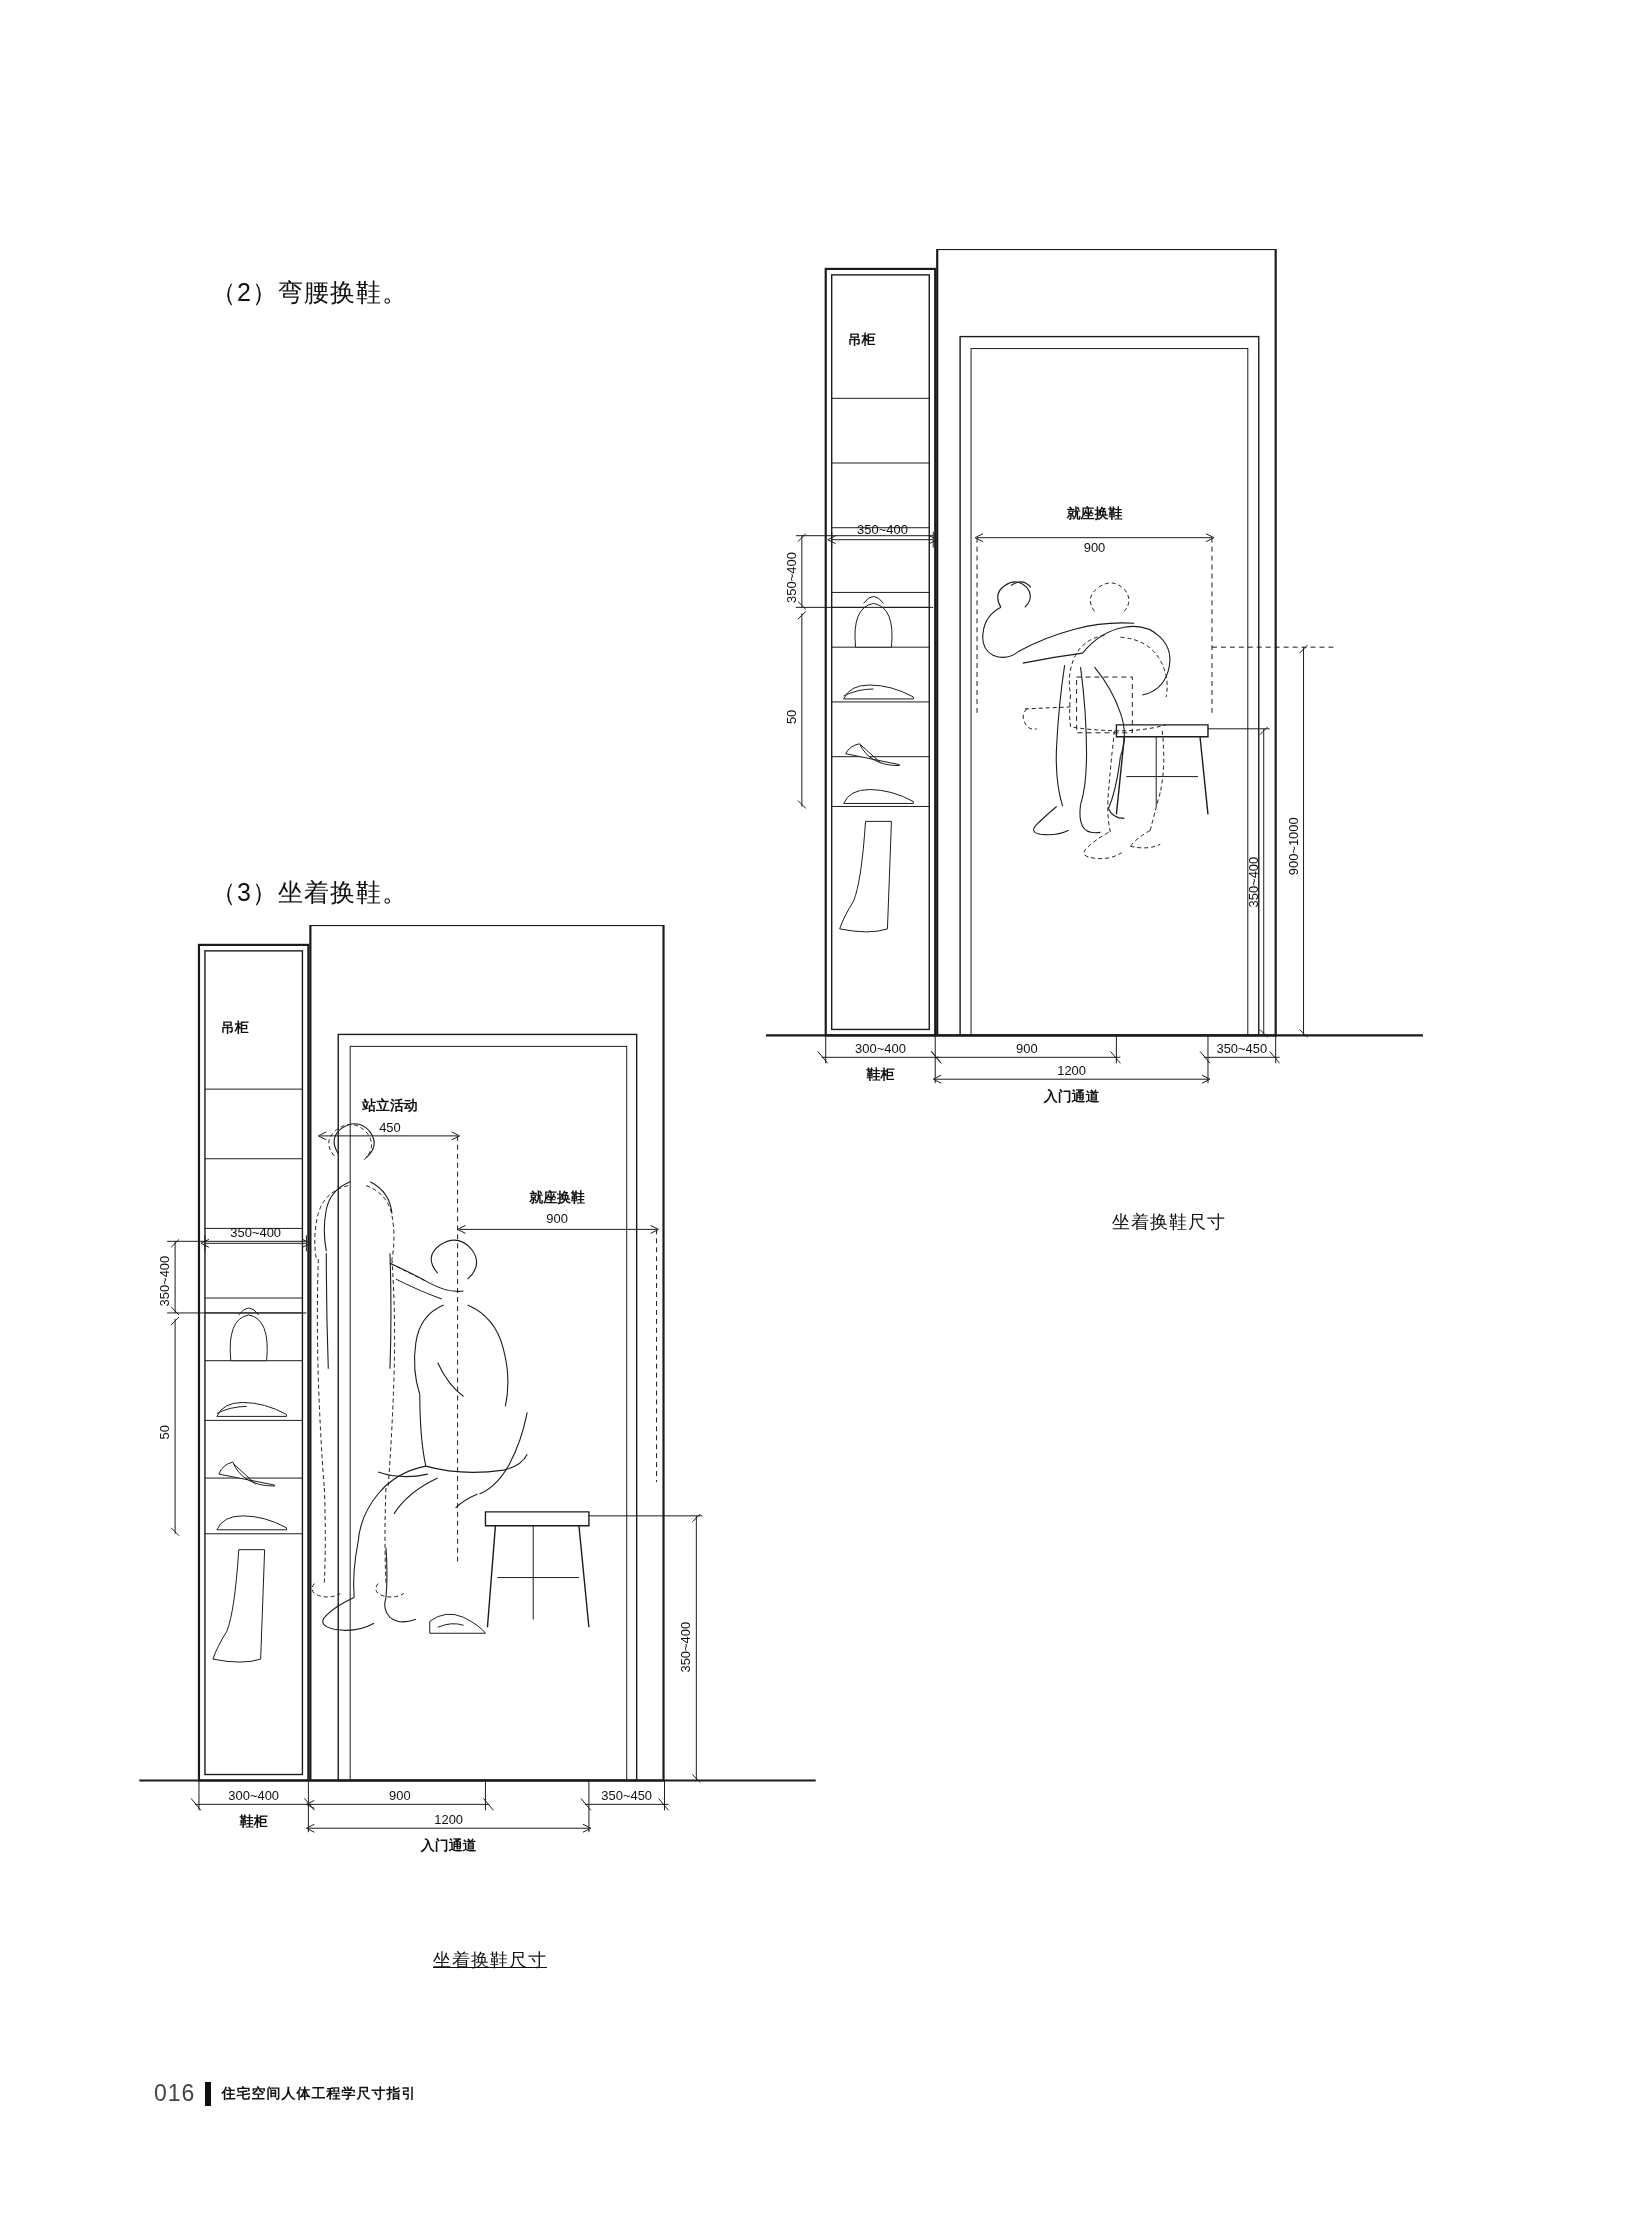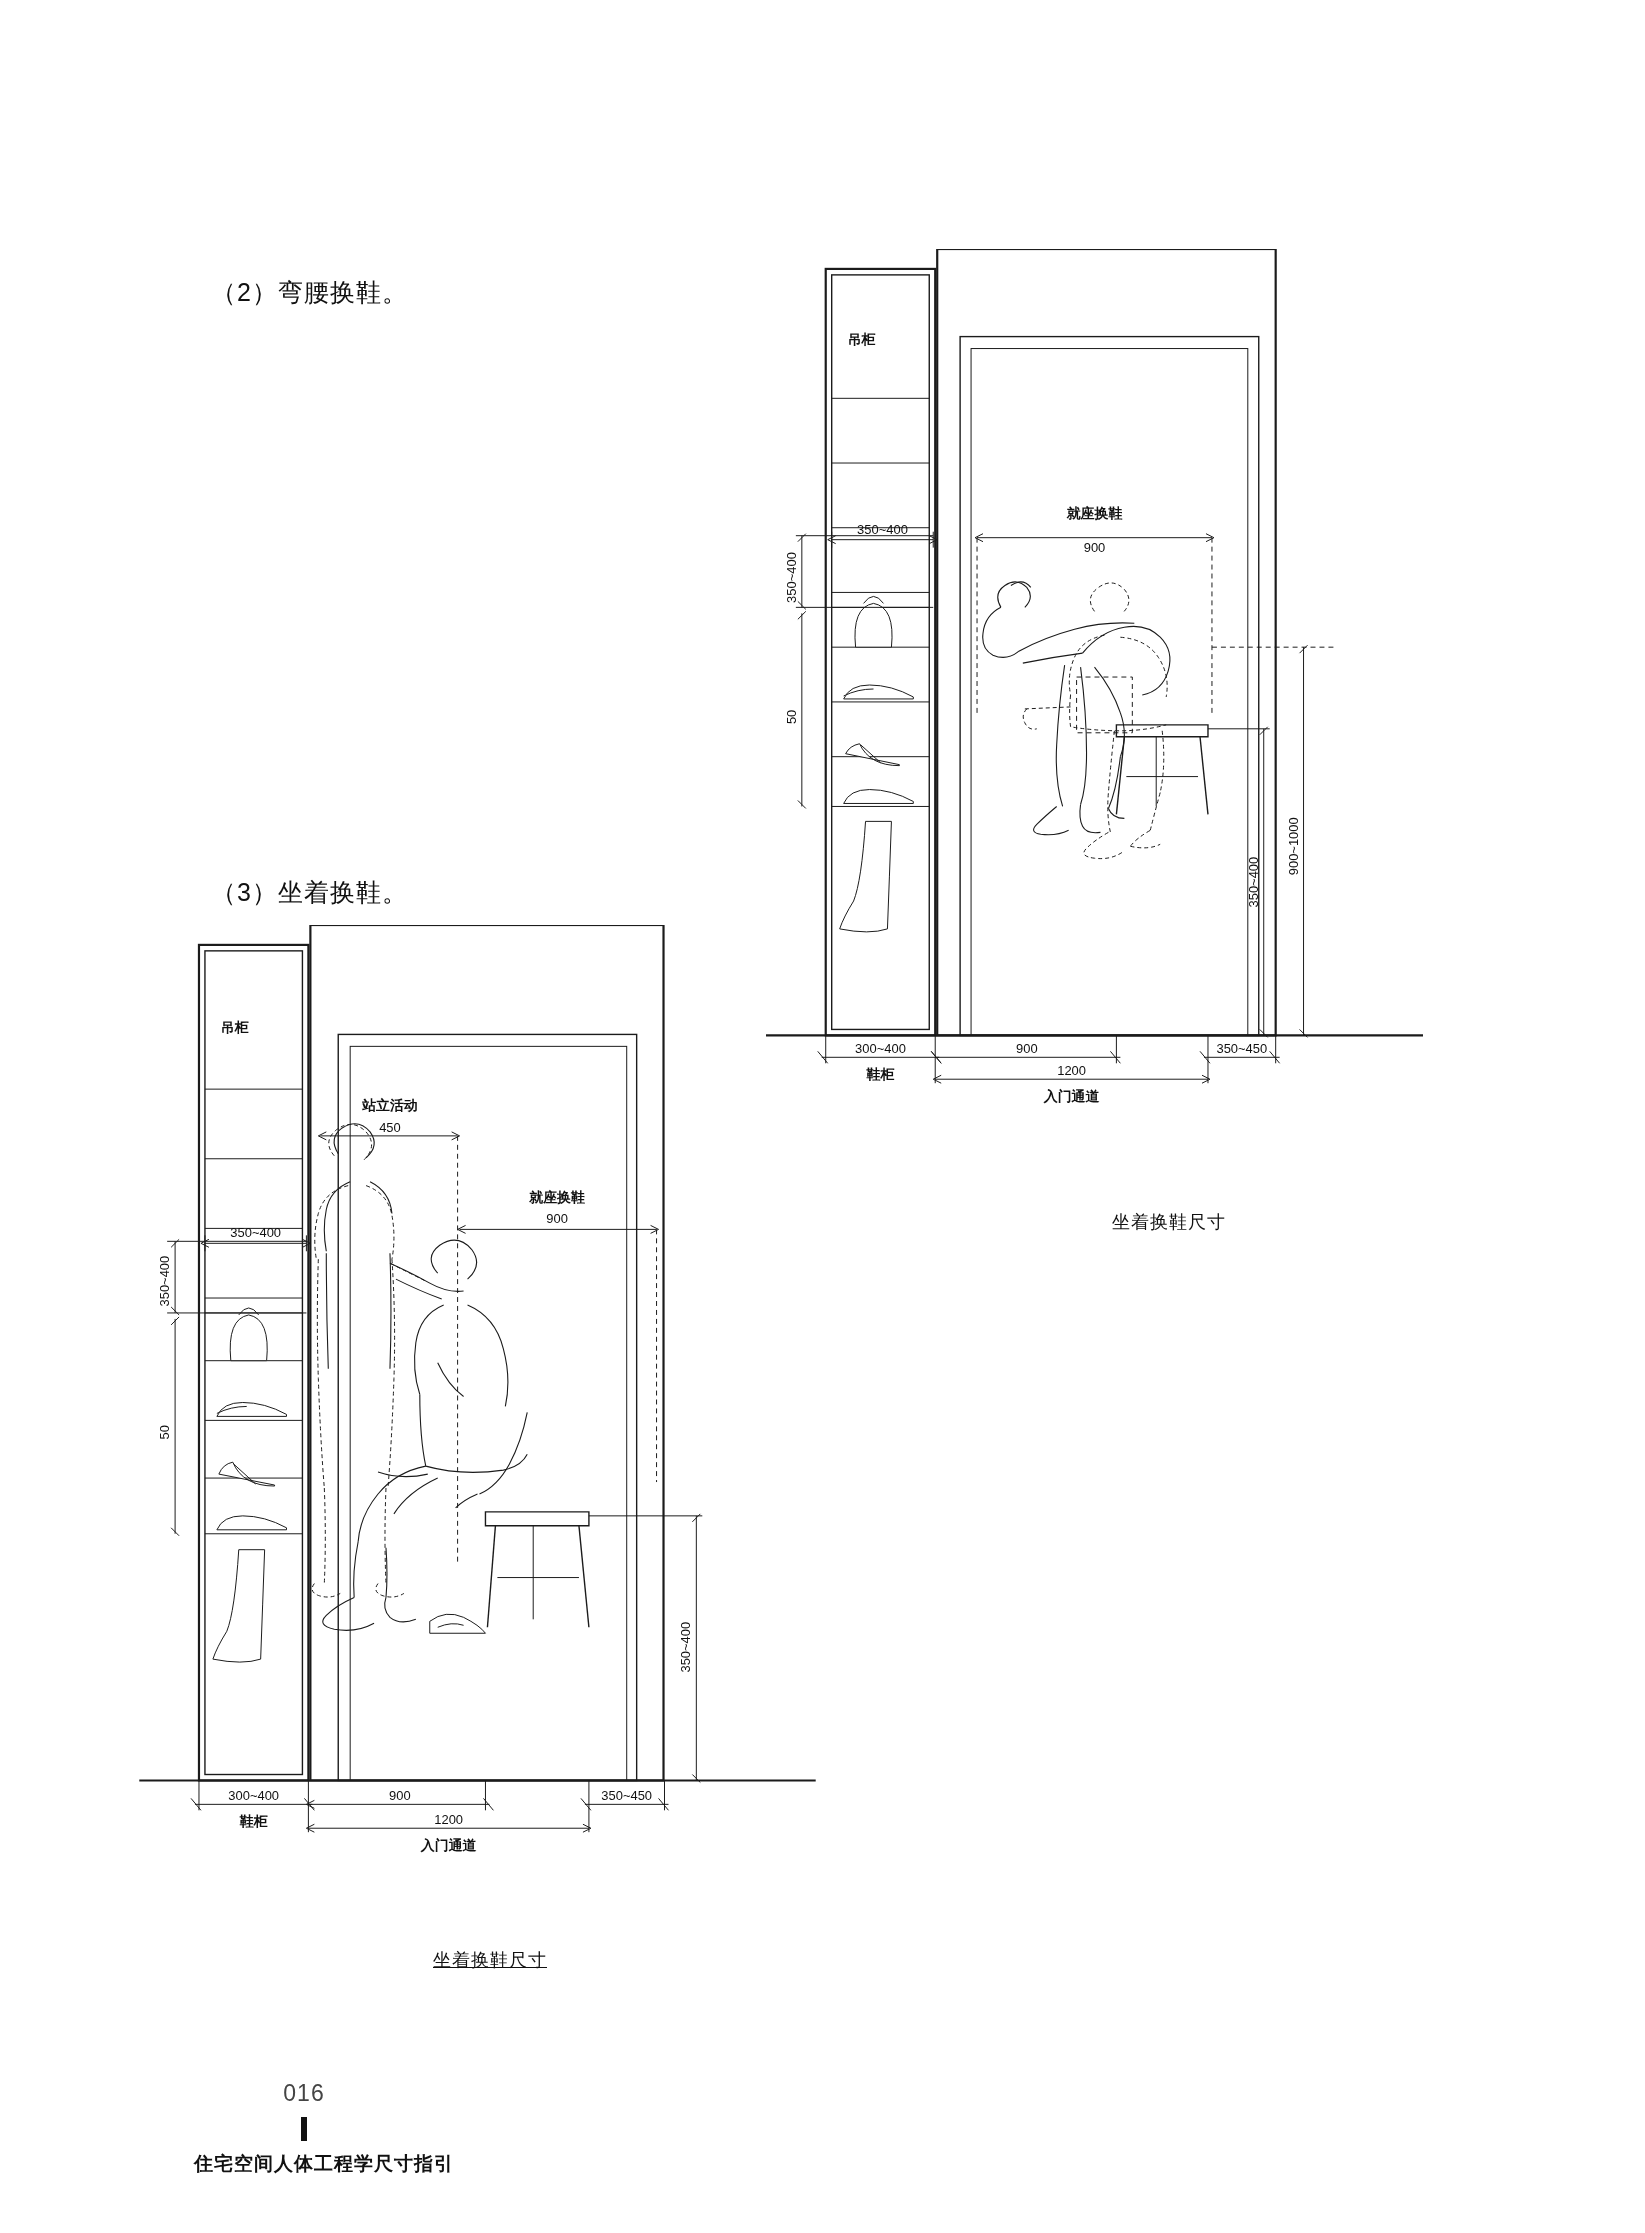--- a/index.html
+++ b/index.html
@@ -29,24 +29,24 @@
     position:absolute;
     font-size:18px;
     color:#111;
     white-space:nowrap;
     letter-spacing:1px;
   }
   #cap-top{left:1112px;top:1210px;}
   #cap-bottom{left:433px;top:1948px;text-decoration:underline;}
 
   
-  .footer{position:absolute;left:154px;top:2080px;display:flex;align-items:center;gap:10px;flex-direction:column;}
+  .footer{position:absolute;left:154px;top:2080px;display:flex;align-items:center;gap:10px;}
   .footer .pg{font-size:23px;color:#444;letter-spacing:1px;}
   .footer .bar{width:6px;height:24px;background:#111;}
-  .footer .ft{font-size:19px;font-weight:bold;color:#111;letter-spacing:1px;margin-left:40px;}
+  .footer .ft{font-size:14px;font-weight:bold;color:#111;letter-spacing:1px;}
 
   
   .drawing{position:absolute;}
   #drawing-top{left:766px;top:249px;}
   #drawing-bottom{left:139px;top:925px;}
 
   svg{display:block;}
   .ln{stroke:#1b1b1b;fill:none;}
   .thin{stroke-width:1;}
   .med{stroke-width:1.4;}

